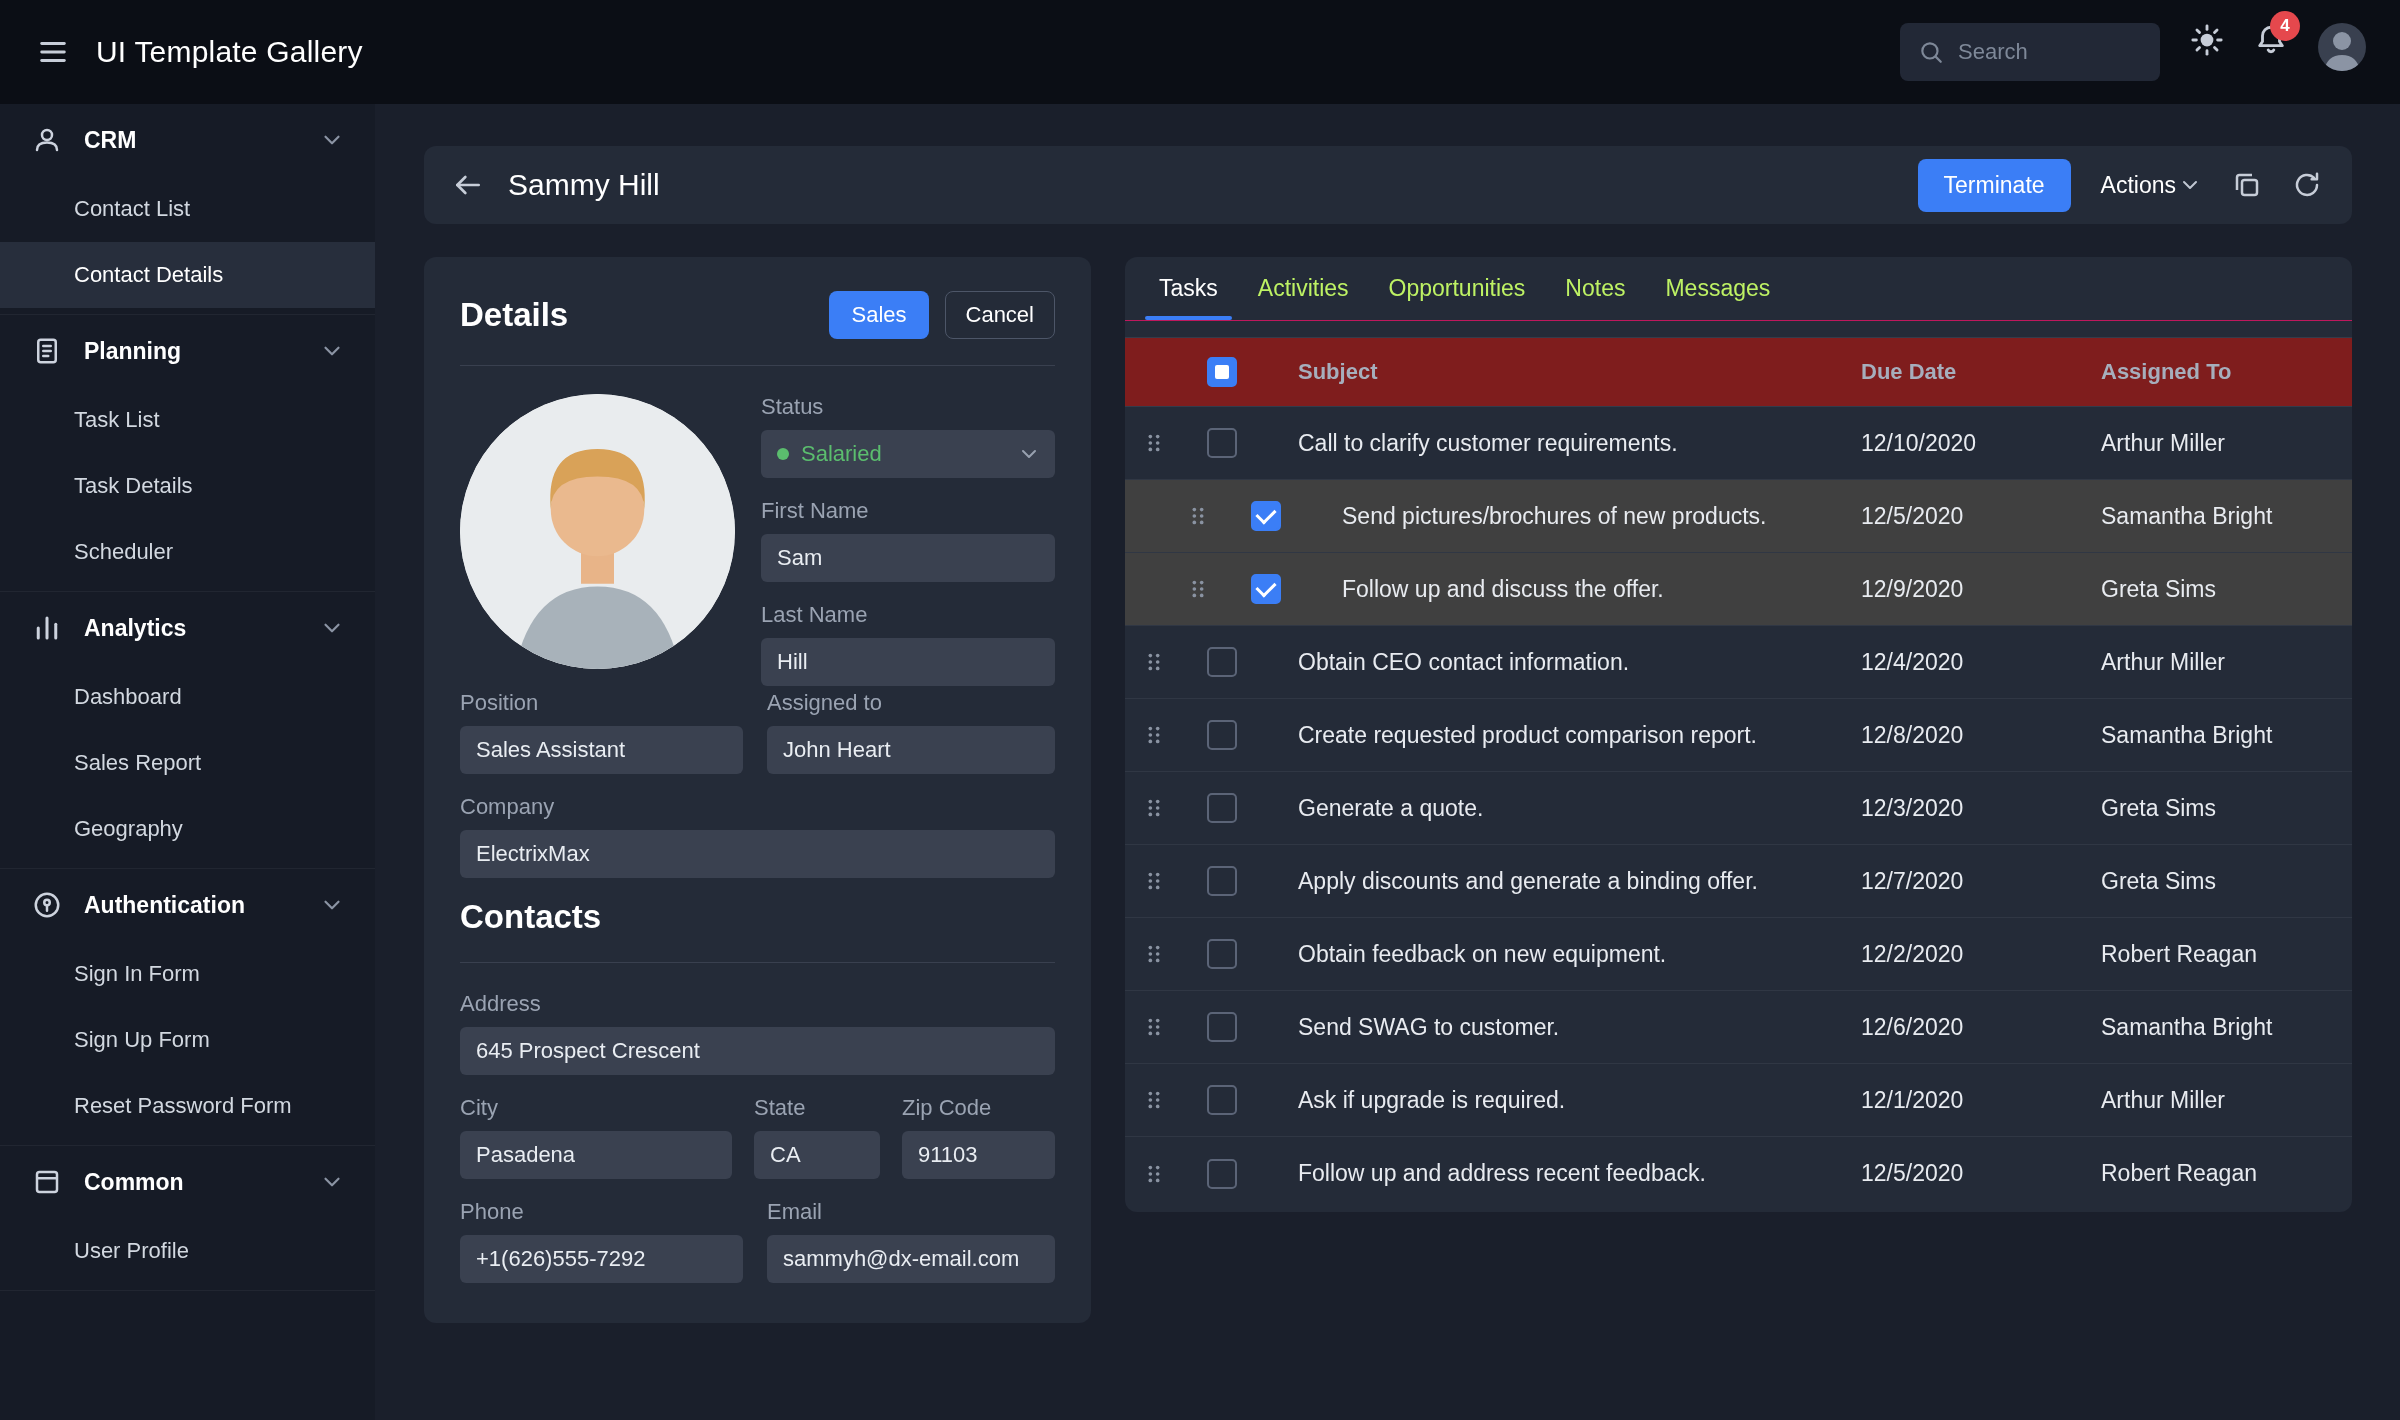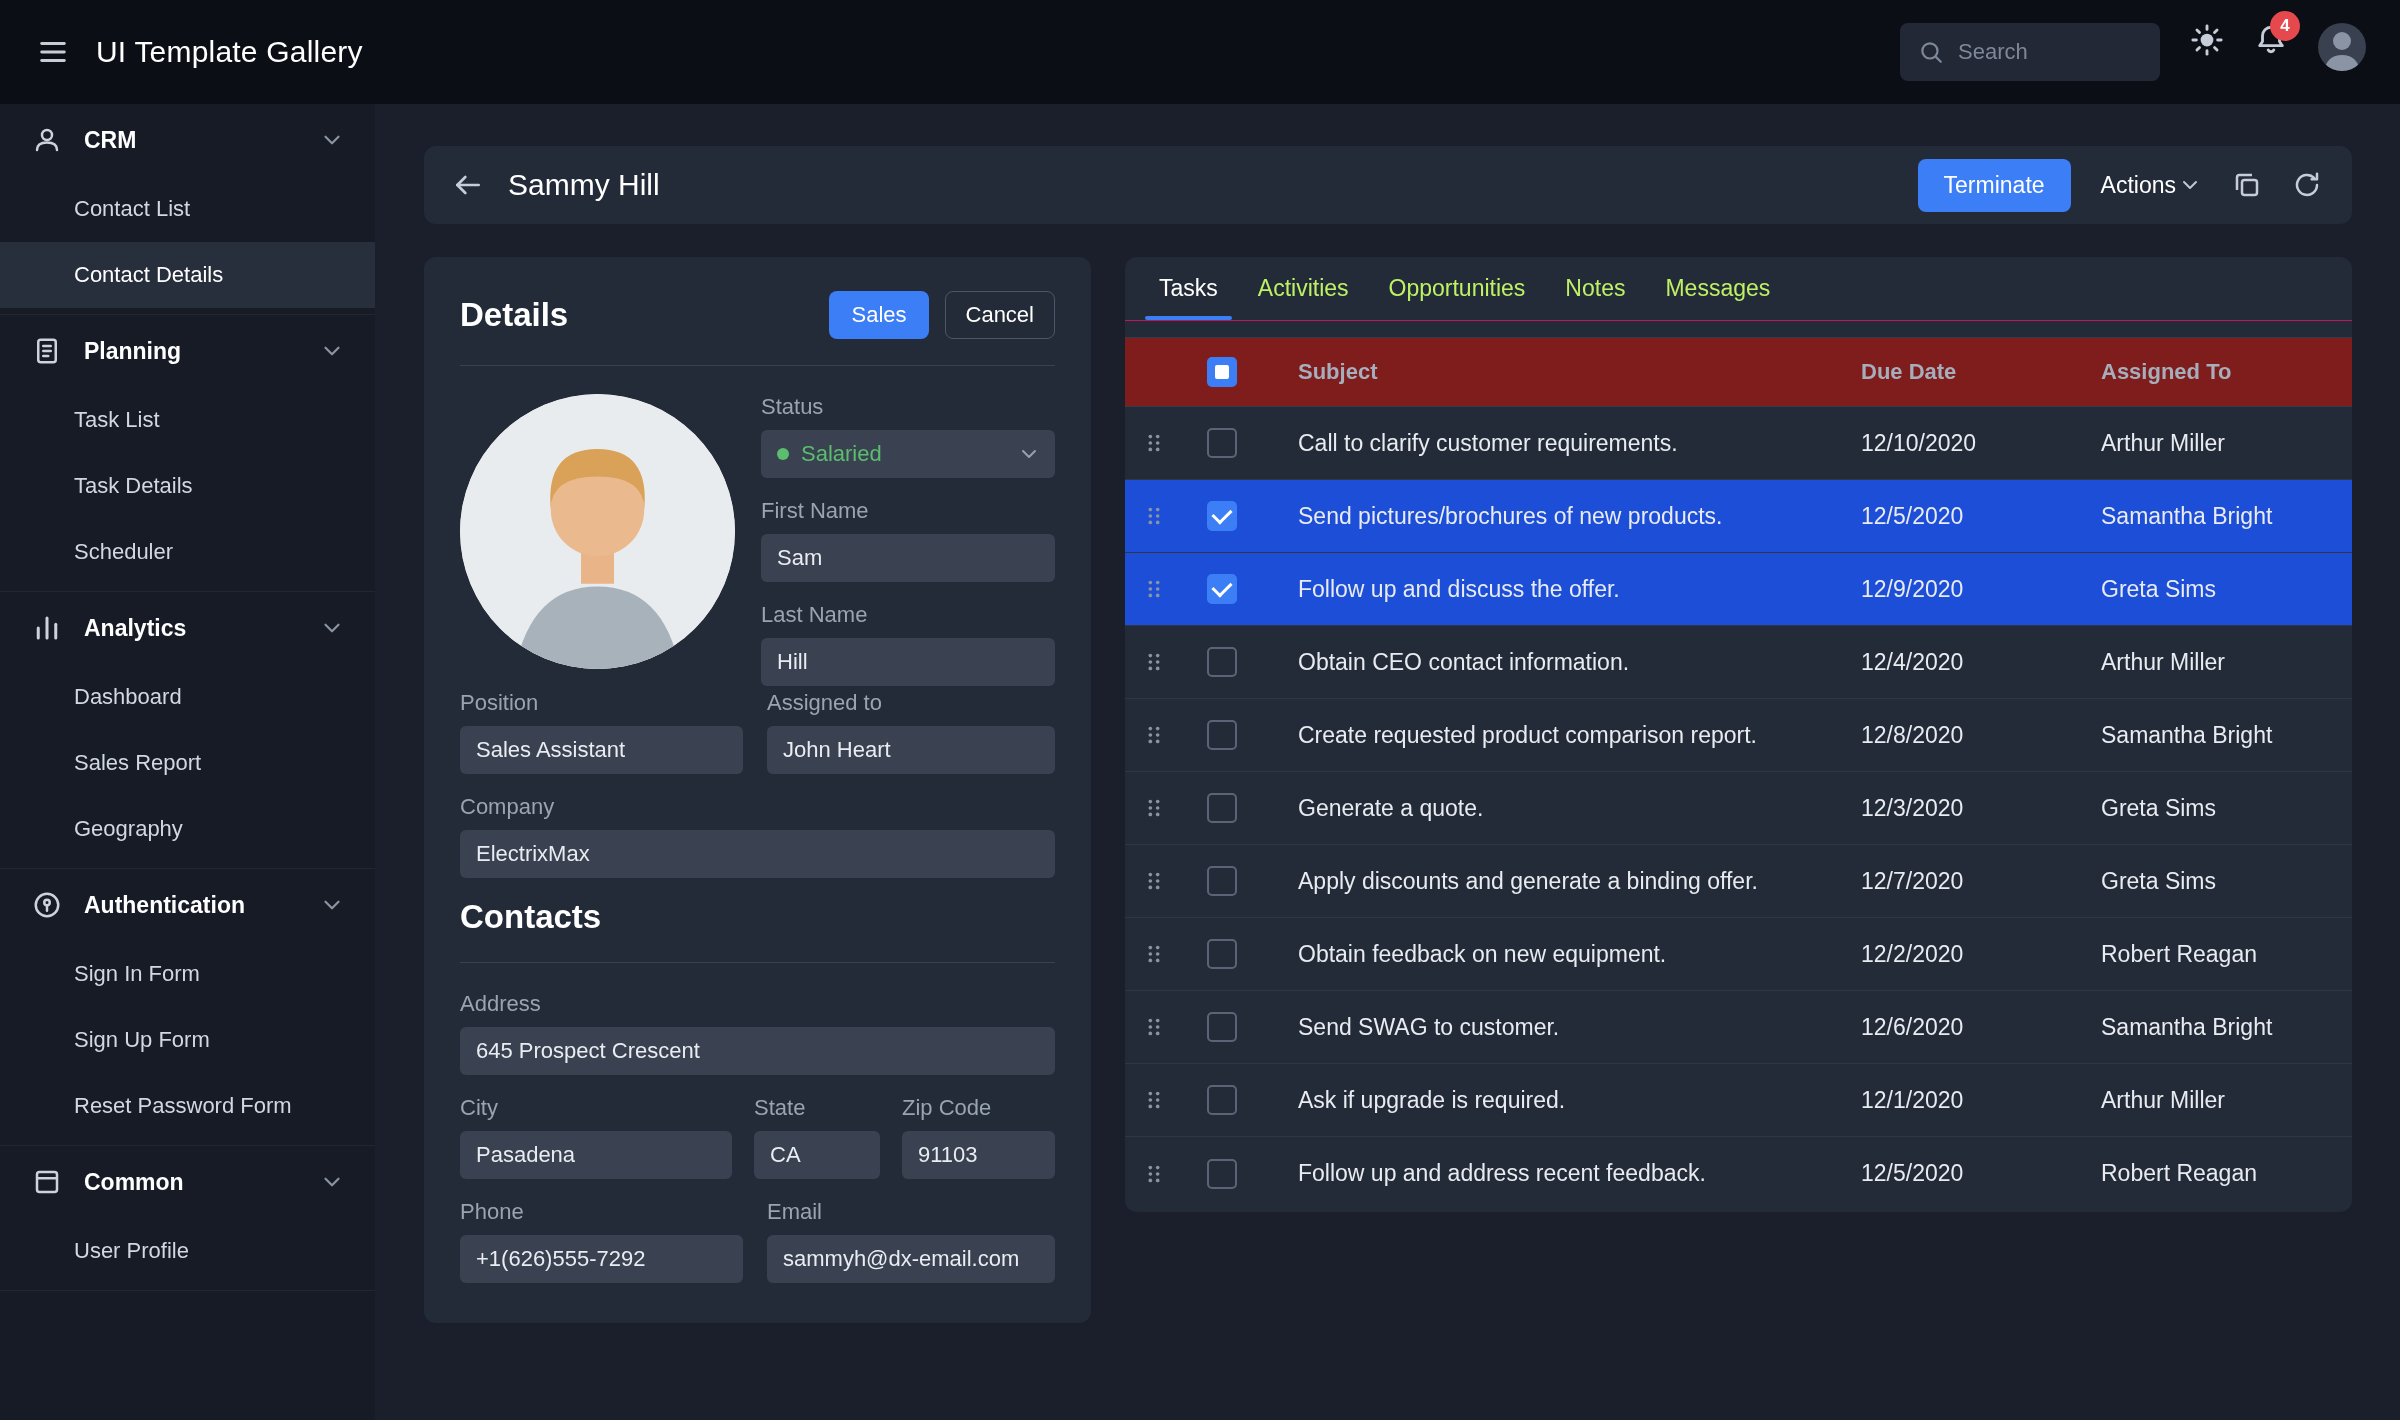--- a/index.html
+++ b/index.html
@@ -75,21 +75,21 @@
   .tabs { display:flex; padding:0 14px; border-bottom:1px solid #be185d; height:64px; }
   .tab { padding:0 20px; font-size:23px; color:#bef264; display:flex; align-items:center; position:relative; cursor:pointer; }
   .tab.active { color:#ffffff; }
   .tab.active::after { content:""; position:absolute; bottom:0; left:6px; right:6px; height:4px; background:#3b7ef6; border-radius:2px; }
   .table-spacer { height:16px; }
   .tgrid { display:grid; grid-template-columns:58px 78px 1fr 240px 251px; align-items:center; }
   .thead { height:70px; background:#7f1d1d; border-top:1px solid #343b4a; border-bottom:1px solid #343b4a; color:#a6aebc; font-size:22px; font-weight:700; }
   .thead .subject-col { padding-left:37px; }
   .trow { height:73px; border-bottom:1px solid #303744; font-size:23px; color:#e8ebf0; }
   .trow:last-child { border-bottom:none; }
-  .trow.selected { background:#1d4ed8; }
+  .trow.selected { background:#404040;padding-left:44px; }
   .cell.subject { padding-left:37px; white-space:nowrap; overflow:hidden; text-overflow:ellipsis; }
   .handle { display:flex; justify-content:center; color:#8a93a2; cursor:grab; }
   .cb-cell { display:flex; justify-content:center; }
   .checkbox { width:30px; height:30px; border:2px solid #5b6477; border-radius:5px; background:transparent; display:flex; align-items:center; justify-content:center; cursor:pointer; }
   .checkbox.checked { background:#3b7ef6; border-color:#3b7ef6; }
   .checkbox.checked::after { content:""; width:15px; height:9px; border-left:3px solid #fff; border-bottom:3px solid #fff; transform:rotate(-45deg); margin-top:-4px; }
   .checkbox.indeterminate { background:#3b7ef6; border-color:#3b7ef6; }
   .checkbox.indeterminate::after { content:""; width:14px; height:14px; background:#fff; border-radius:2px; }
 </style>
 </head>

